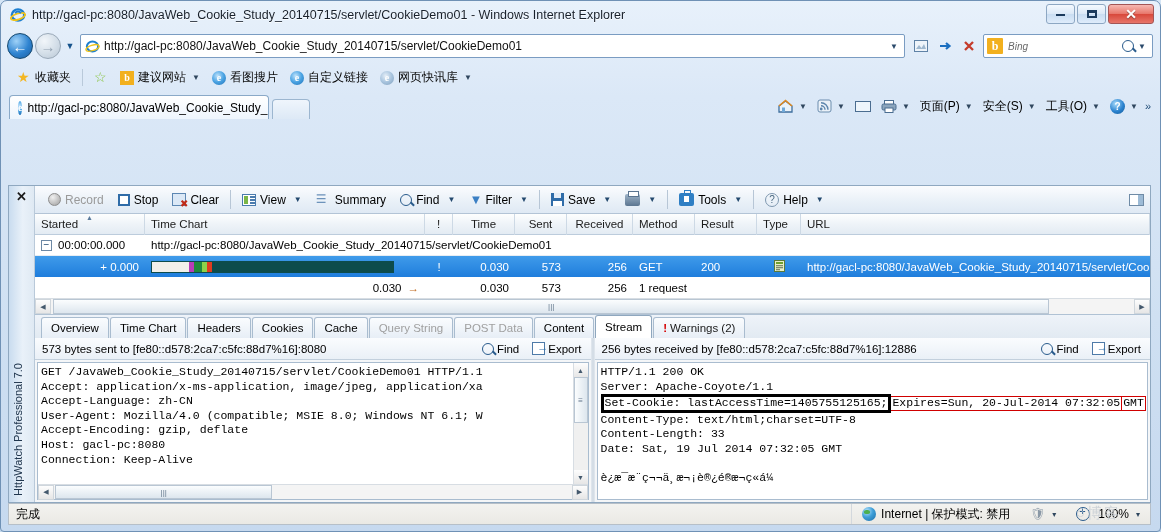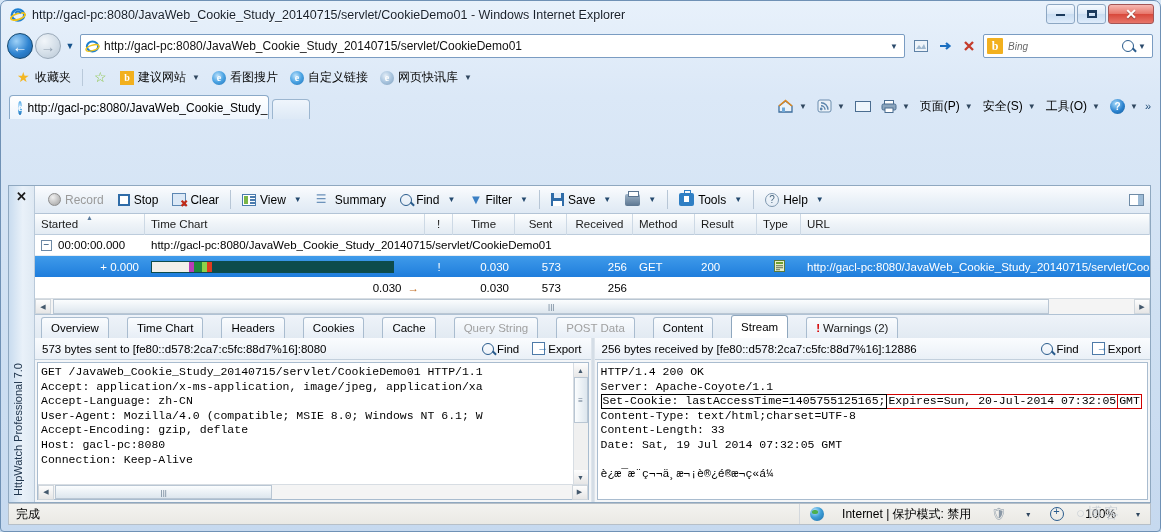--- a/index.html
+++ b/index.html
@@ -244,21 +244,21 @@
   .hscroll-row{
     height:16px; background:#f0f0f0; border-top:1px solid #d7dde3;
     display:flex; align-items:center;
   }
   .hs-arrow{width:16px;height:15px;display:flex;align-items:center;justify-content:center;font-size:7px;color:#44596d;background:linear-gradient(180deg,#fdfdfd,#e6e6e6);border:1px solid #cfd6dc;}
   .hs-track{flex:1;height:15px;background:#f4f4f4;position:relative;}
   .hs-thumb{position:absolute;left:2px;top:0;width:92%;height:15px;background:linear-gradient(180deg,#fbfdfe,#dde6ee);border:1px solid #b9c6d3;display:flex;align-items:center;justify-content:center;font-size:8px;color:#64788c;}
 
   
   .dtabs {
-    height:24px; display:flex; align-items:flex-end; gap:17px;
+    height:24px; display:flex; align-items:flex-end; gap:0px;
     background:linear-gradient(180deg,#eef3f9,#e2eaf2);
     border-top:1px solid #b0c2d4; padding-left:6px;
   }
   .dtab {
     height:21px; padding:0 9px; display:flex;align-items:center;
     border:1px solid #a9bccf; border-bottom:none; border-radius:3px 3px 0 0;
     background:linear-gradient(180deg,#fafcfe,#e7eef6);
     font-size:11.5px; margin-right:1px; white-space:nowrap;
   }
   .dtab.disabled { color:#a0a0a0; }
@@ -286,21 +286,21 @@
   .pane-body {
     flex:1; background:#fff; border:1px solid #a9bccf; margin:2px;
     display:flex; flex-direction:column; min-height:0; position:relative;
   }
   .codewrap { flex:1; display:flex; min-height:0; overflow:hidden;}
   .code {
     flex:1; padding:2px 0 0 3px; font-family:"Liberation Mono","DejaVu Sans Mono",monospace;
     font-size:11.5px; line-height:14.6px; white-space:pre; overflow:hidden; color:#000;
   }
   .code .hl {
-    display:inline-block; border:1px solid #000000; padding:0 1px; margin:0; line-height:12.6px;
+    display:inline-block; border:3px solid #000000; padding:0 1px; margin:0; line-height:12.6px;
   }
   .code .hl2 {
     display:inline-block; border:1px solid #d00000; border-left:none; padding:0 1px; line-height:12.6px;
   }
   .vscroll {
     width:15px; background:#f0f0f0; border-left:1px solid #d7dde3;
     display:flex;flex-direction:column;justify-content:space-between;
   }
   .vs-arrow{height:14px;display:flex;align-items:center;justify-content:center;font-size:7px;color:#44596d;background:linear-gradient(180deg,#fdfdfd,#e6e6e6);}
   .vs-thumb{height:46px;background:linear-gradient(90deg,#fbfdfe,#dde6ee);border:1px solid #b9c6d3;margin:0 0;display:flex;align-items:center;justify-content:center;font-size:8px;color:#64788c;}
@@ -309,21 +309,21 @@
   .ph-track{flex:1;height:14px;background:#f4f4f4;position:relative;}
   .ph-thumb{position:absolute;left:1px;top:0;width:42%;height:14px;background:linear-gradient(180deg,#fbfdfe,#dde6ee);border:1px solid #b9c6d3;display:flex;align-items:center;justify-content:center;font-size:8px;color:#64788c;}
 
   
   .statusbar {
     position:absolute; left:8px; top:503px; width:1143px; height:22px;
     background:linear-gradient(180deg,#f3f3f0,#eae9e4);
     border:1px solid #b6bfc8; display:flex; align-items:center; font-size:12px;
   }
   .sb-cell { height:20px; display:flex;align-items:center; padding:0 7px; border-right:1px solid #d3d8dd;}
-  .sb-zone { display:flex;align-items:center;gap:18px; padding:0 10px;}
+  .sb-zone { display:flex;align-items:center;gap:5px; padding:0 10px;}
   .globe {
     width:14px;height:14px;border-radius:50%;
     background:radial-gradient(circle at 35% 30%,#bfe8ff 0%,#3e9fd8 45%,#1d6ca5 100%);
     position:relative; overflow:hidden;
   }
   .globe:after{content:"";position:absolute;left:2px;top:3px;width:6px;height:4px;background:#4caf50;border-radius:40%;}
   .sb-right{ margin-left:auto; display:flex; align-items:center; }
   .ic-zoom{width:14px;height:14px;border-radius:50%;border:1.6px solid #2a5c8d;position:relative;margin-right:3px;}
   .ic-zoom:before{content:"+";position:absolute;left:2px;top:-3px;font-size:11px;color:#2a5c8d;}
   .ic-shield{width:15px;height:14px;color:#8a98a6;font-size:12px;}
@@ -637,20 +637,21 @@
         <div class="grow">
           <div class="gc" style="width:110px"></div>
           <div class="gc r" style="width:280px">
             <span>0.030</span>
             <span style="margin-left:6px;color:#c06a20">→</span>
           </div>
           <div class="gc c" style="width:28px"></div>
           <div class="gc r" style="width:62px">0.030</div>
           <div class="gc r" style="width:52px">573</div>
           <div class="gc r" style="width:66px">256</div>
+          <div class="gc" style="flex:1">1 request</div>
         </div>
       </div>
 
       <div class="hscroll-row">
         <div class="hs-arrow">◀</div>
         <div class="hs-track">
           <div class="hs-thumb">|||</div>
         </div>
         <div class="hs-arrow">▶</div>
       </div>
@@ -742,21 +743,21 @@
                 <span>Find</span>
               </span>
               <span class="ph-btn">
                 <span class="ic-export"></span>
                 <span>Export</span>
               </span>
             </span>
           </div>
           <div class="pane-body">
             <div class="codewrap">
-              <div class="code"><span>HTTP/1.4 200 OK</span>
+              <div class="code"><span>HTTP/1.1 200 OK</span>
 <span>Server: Apache-Coyote/1.1</span>
 <span class="hl">Set-Cookie: lastAccessTime=1405755125165;</span><span class="hl2">Expires=Sun, 20-Jul-2014 07:32:05</span><span class="hl2">GMT</span>
 <span>Content-Type: text/html;charset=UTF-8</span>
 <span>Content-Length: 33</span>
 <span>Date: Sat, 19 Jul 2014 07:32:05 GMT</span>
 <span></span>
 <span>è¿æ¯æ¨ç¬¬ä¸æ¬¡è®¿é®æ¬ç«á¼</span></div>
 
             </div>
           </div>

